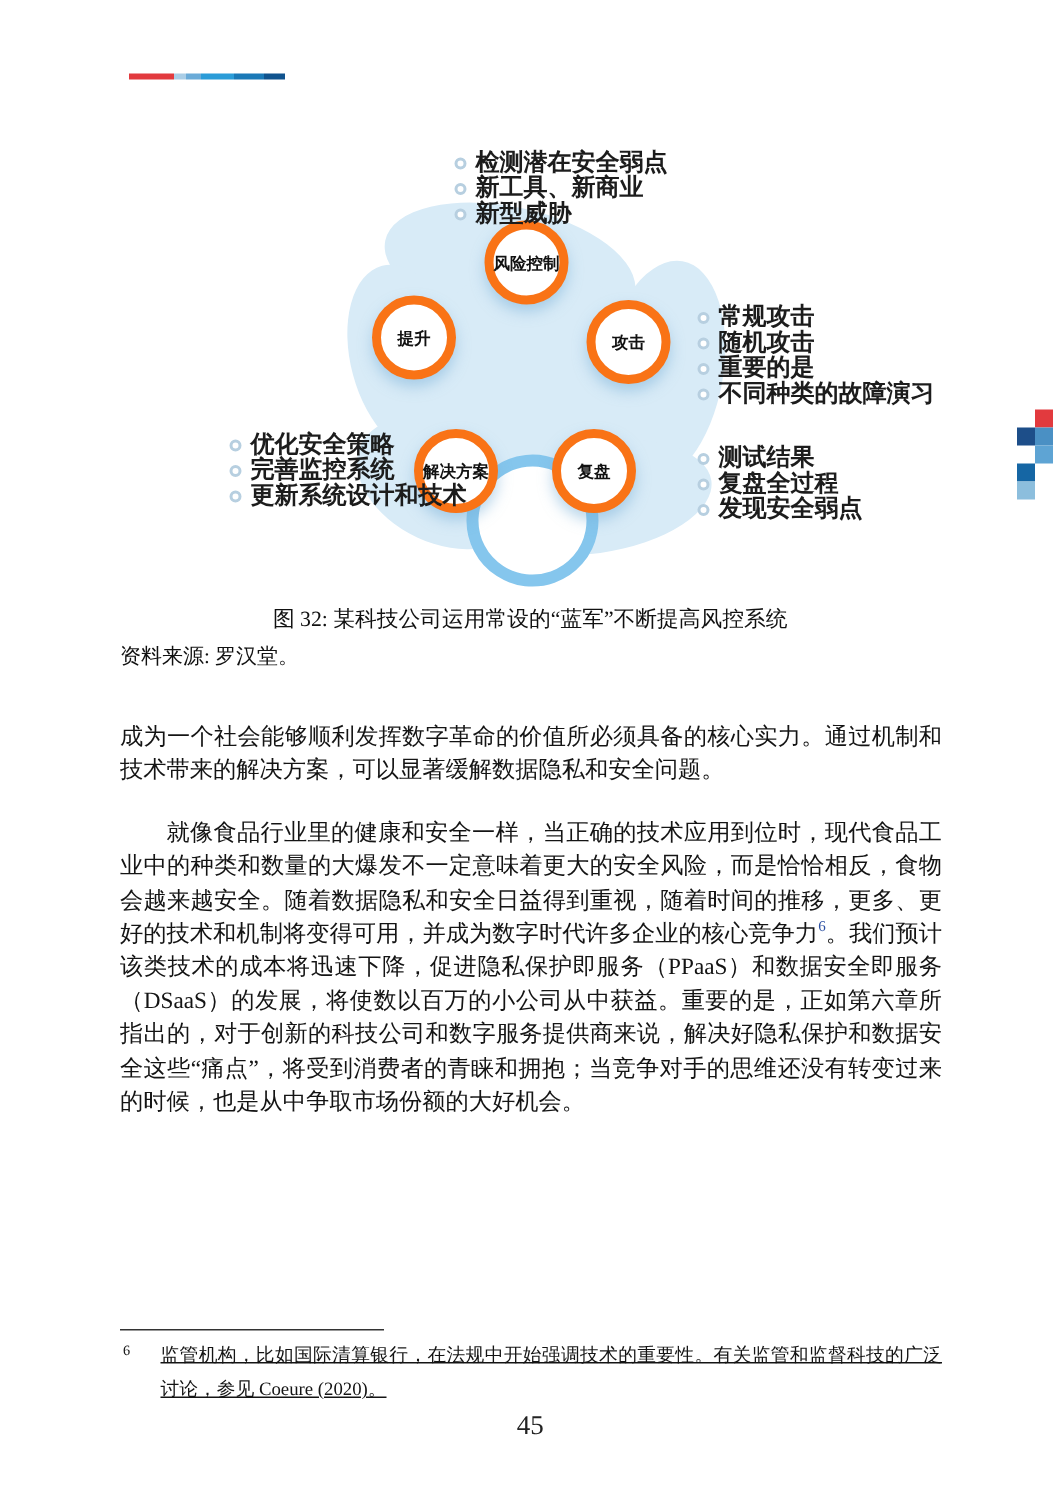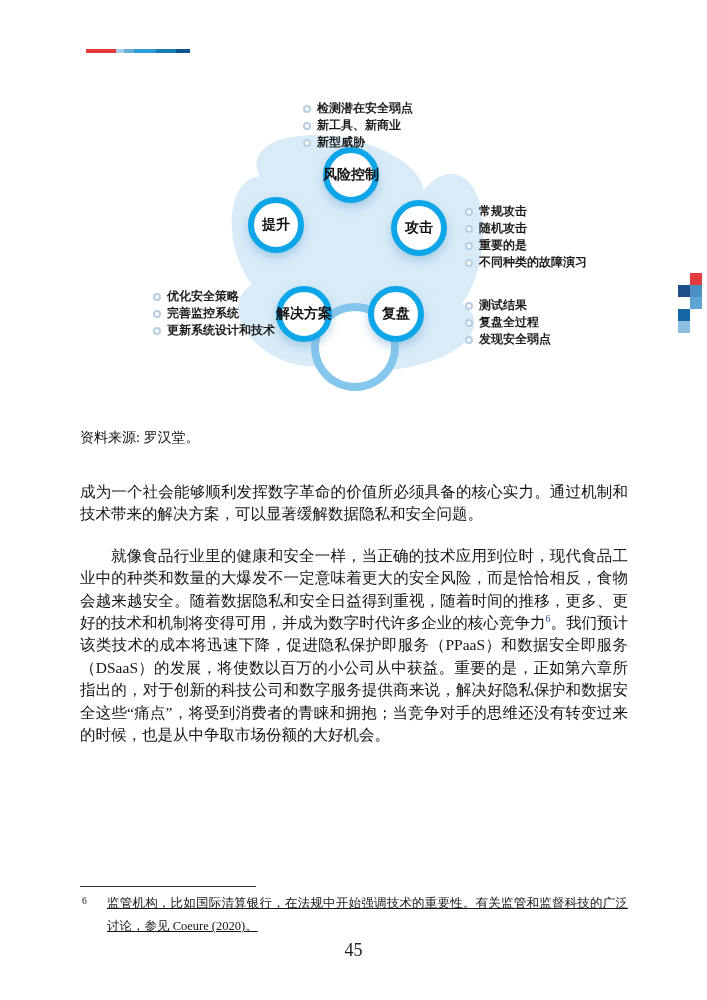--- a/index.html
+++ b/index.html
@@ -30,39 +30,39 @@
   .petal {
     position: absolute;
     background: #d8ebf7;
     border-radius: 50%;
   }
 
   .node {
     position: absolute;
     width: 56px; height: 56px;
     background: #ffffff;
-    border: 6px solid #0ea5e9;
+    border: 6px solid #f97316;
     border-radius: 50%;
     box-shadow: 0 5px 9px rgba(120,175,215,0.5);
     display: flex; align-items: center; justify-content: center;
     font-family: "Liberation Sans", sans-serif;
-    font-size: 14px; font-weight: 700; color: #111;
+    font-size: 11px; font-weight: 700; color: #111;
     letter-spacing: 0;
     white-space: nowrap;
     z-index: 3;
   }
 
   .center-svg { position: absolute; left: 303px; top: 205px; z-index: 2; }
 
   .blist { position: absolute; z-index: 4; }
   .bitem {
     display: flex; align-items: center;
     height: 17px;
     font-family: "Liberation Sans", sans-serif;
-    font-size: 12px; font-weight: 600; color: #1c1c1c;
+    font-size: 16px; font-weight: 600; color: #1c1c1c;
     white-space: nowrap;
   }
   .bdot {
     flex: 0 0 auto;
     width: 8px; height: 8px;
     border: 2px solid #b7cfe0;
     border-radius: 50%;
     background: #fff;
     margin-right: 6px;
   }
@@ -210,20 +210,21 @@
         <span>复盘全过程</span>
       </div>
         <div class="bitem">
         <span class="bdot"></span>
         <span>发现安全弱点</span>
       </div>
       </div>
 
   </div>
 
+  <div class="caption">图 32: 某科技公司运用常设的“蓝军”不断提高风控系统</div>
   <div class="source">资料来源: 罗汉堂。</div>
 
   <div class="bodytext">
     <p>成为一个社会能够顺利发挥数字革命的价值所必须具备的核心实力。通过机制和技术带来的解决方案，可以显著缓解数据隐私和安全问题。</p>
     <p class="indent"><span>就像食品行业里的健康和安全一样，当正确的技术应用到位时，现代食品工业中的种类和数量的大爆发不一定意味着更大的安全风险，而是恰恰相反，食物会越来越安全。随着数据隐私和安全日益得到重视，随着时间的推移，更多、更好的技术和机制将变得可用，并成为数字时代许多企业的核心竞争力</span><sup class="ref">6</sup><span>。我们预计该类技术的成本将迅速下降，促进隐私保护即服务（PPaaS）和数据安全即服务（DSaaS）的发展，将使数以百万的小公司从中获益。重要的是，正如第六章所指出的，对于创新的科技公司和数字服务提供商来说，解决好隐私保护和数据安全这些“痛点”，将受到消费者的青睐和拥抱；当竞争对手的思维还没有转变过来的时候，也是从中争取市场份额的大好机会。</span></p>
   </div>
 
   <div class="footnote-rule"></div>
   <div class="footnote">
     <span class="fmark">6</span>

